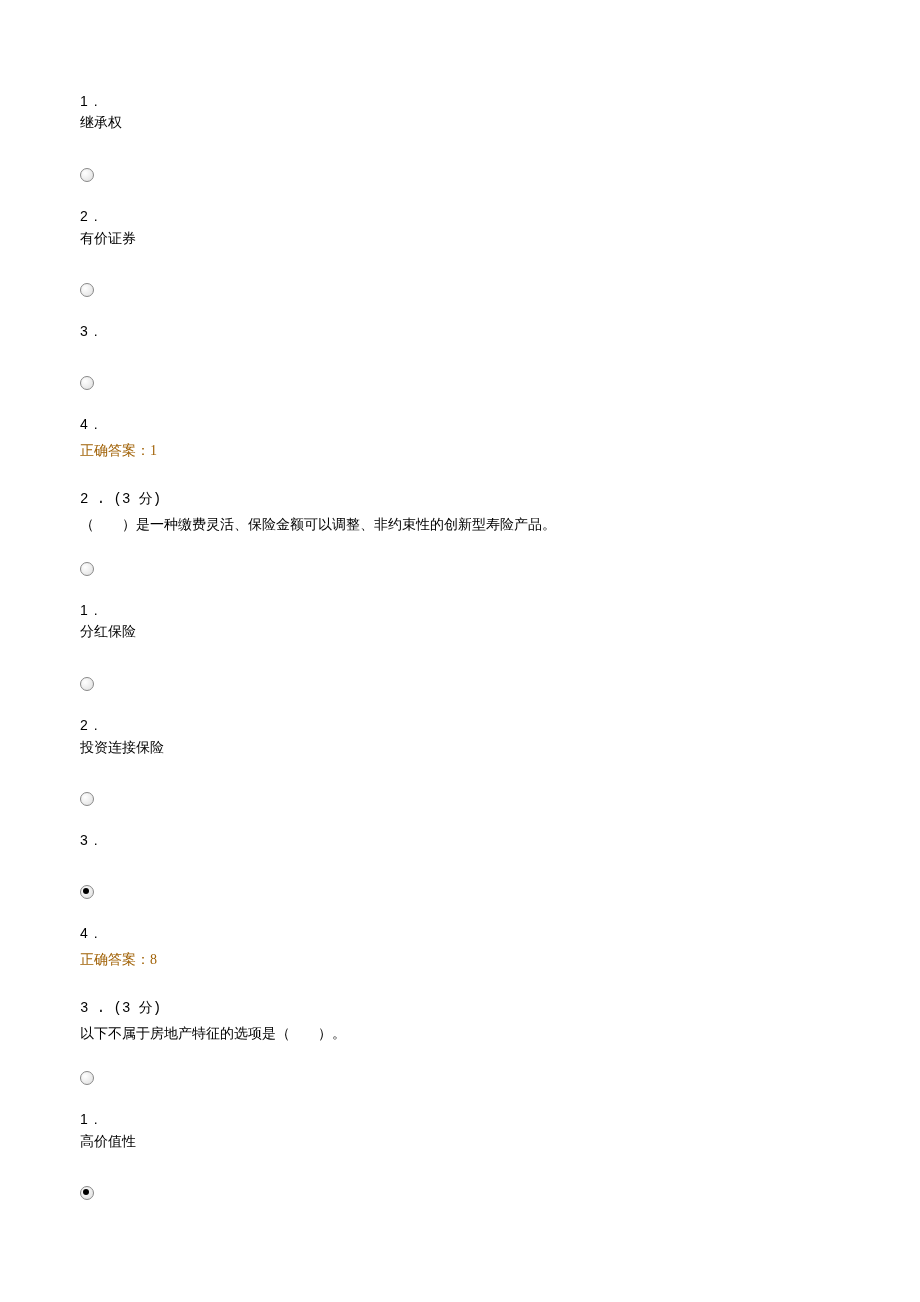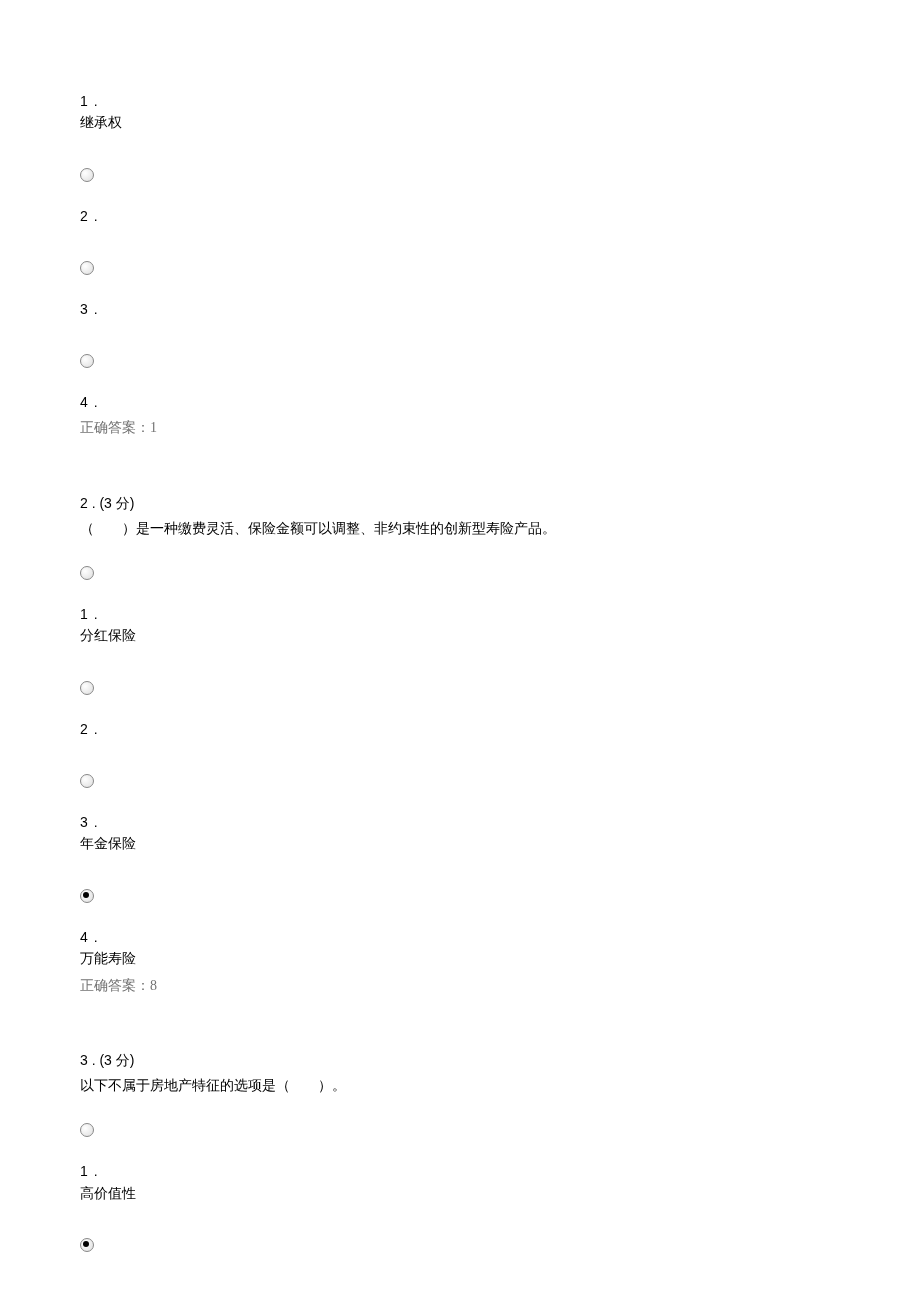--- a/index.html
+++ b/index.html
@@ -35,27 +35,27 @@
     content: "";
     position: absolute;
     top: 2px;
     left: 2px;
     width: 6px;
     height: 6px;
     background: #000;
     border-radius: 50%;
   }
   .correct-answer {
-    color: #737373;
+    color: #a16207;
     font-family: "SimSun", "宋体", serif;
   }
   .question-header {
-    margin-top: 52px;
+    margin-top: 26px;
     margin-bottom: 4px;
-    font-family: Liberation Sans, sans-serif;
+    font-family: Liberation Mono, monospace;
   }
   .question-text {
     font-family: Liberation Mono, monospace;
     margin-bottom: 20px;
   }
   .radio-row {
     margin-bottom: 20px;
   }
 </style>
 </head>
@@ -64,20 +64,21 @@
 <div class="option-block">
   <div class="option-number">1 .</div>
   <div class="option-text">继承权</div>
 </div>
 <div class="radio-row">
   <span class="radio"></span>
 </div>
 
 <div class="option-block">
   <div class="option-number">2 .</div>
+  <div class="option-text">有价证券</div>
 </div>
 <div class="radio-row">
   <span class="radio"></span>
 </div>
 
 <div class="option-block">
   <div class="option-number">3 .</div>
 </div>
 <div class="radio-row">
   <span class="radio"></span>
@@ -97,36 +98,35 @@
 <div class="option-block">
   <div class="option-number">1 .</div>
   <div class="option-text">分红保险</div>
 </div>
 
 <div class="radio-row">
   <span class="radio"></span>
 </div>
 <div class="option-block">
   <div class="option-number">2 .</div>
+  <div class="option-text">投资连接保险</div>
 </div>
 
 <div class="radio-row">
   <span class="radio"></span>
 </div>
 <div class="option-block">
   <div class="option-number">3 .</div>
-  <div class="option-text">年金保险</div>
 </div>
 
 <div class="radio-row">
   <span class="radio selected"></span>
 </div>
 <div class="option-block" style="margin-bottom:4px;">
   <div class="option-number">4 .</div>
-  <div class="option-text">万能寿险</div>
 </div>
 <div class="correct-answer">正确答案：8</div>
 
 <div class="question-header">3 . (3 分)</div>
 <div class="question-text">以下不属于房地产特征的选项是（　　）。</div>
 
 <div class="radio-row">
   <span class="radio"></span>
 </div>
 <div class="option-block">

